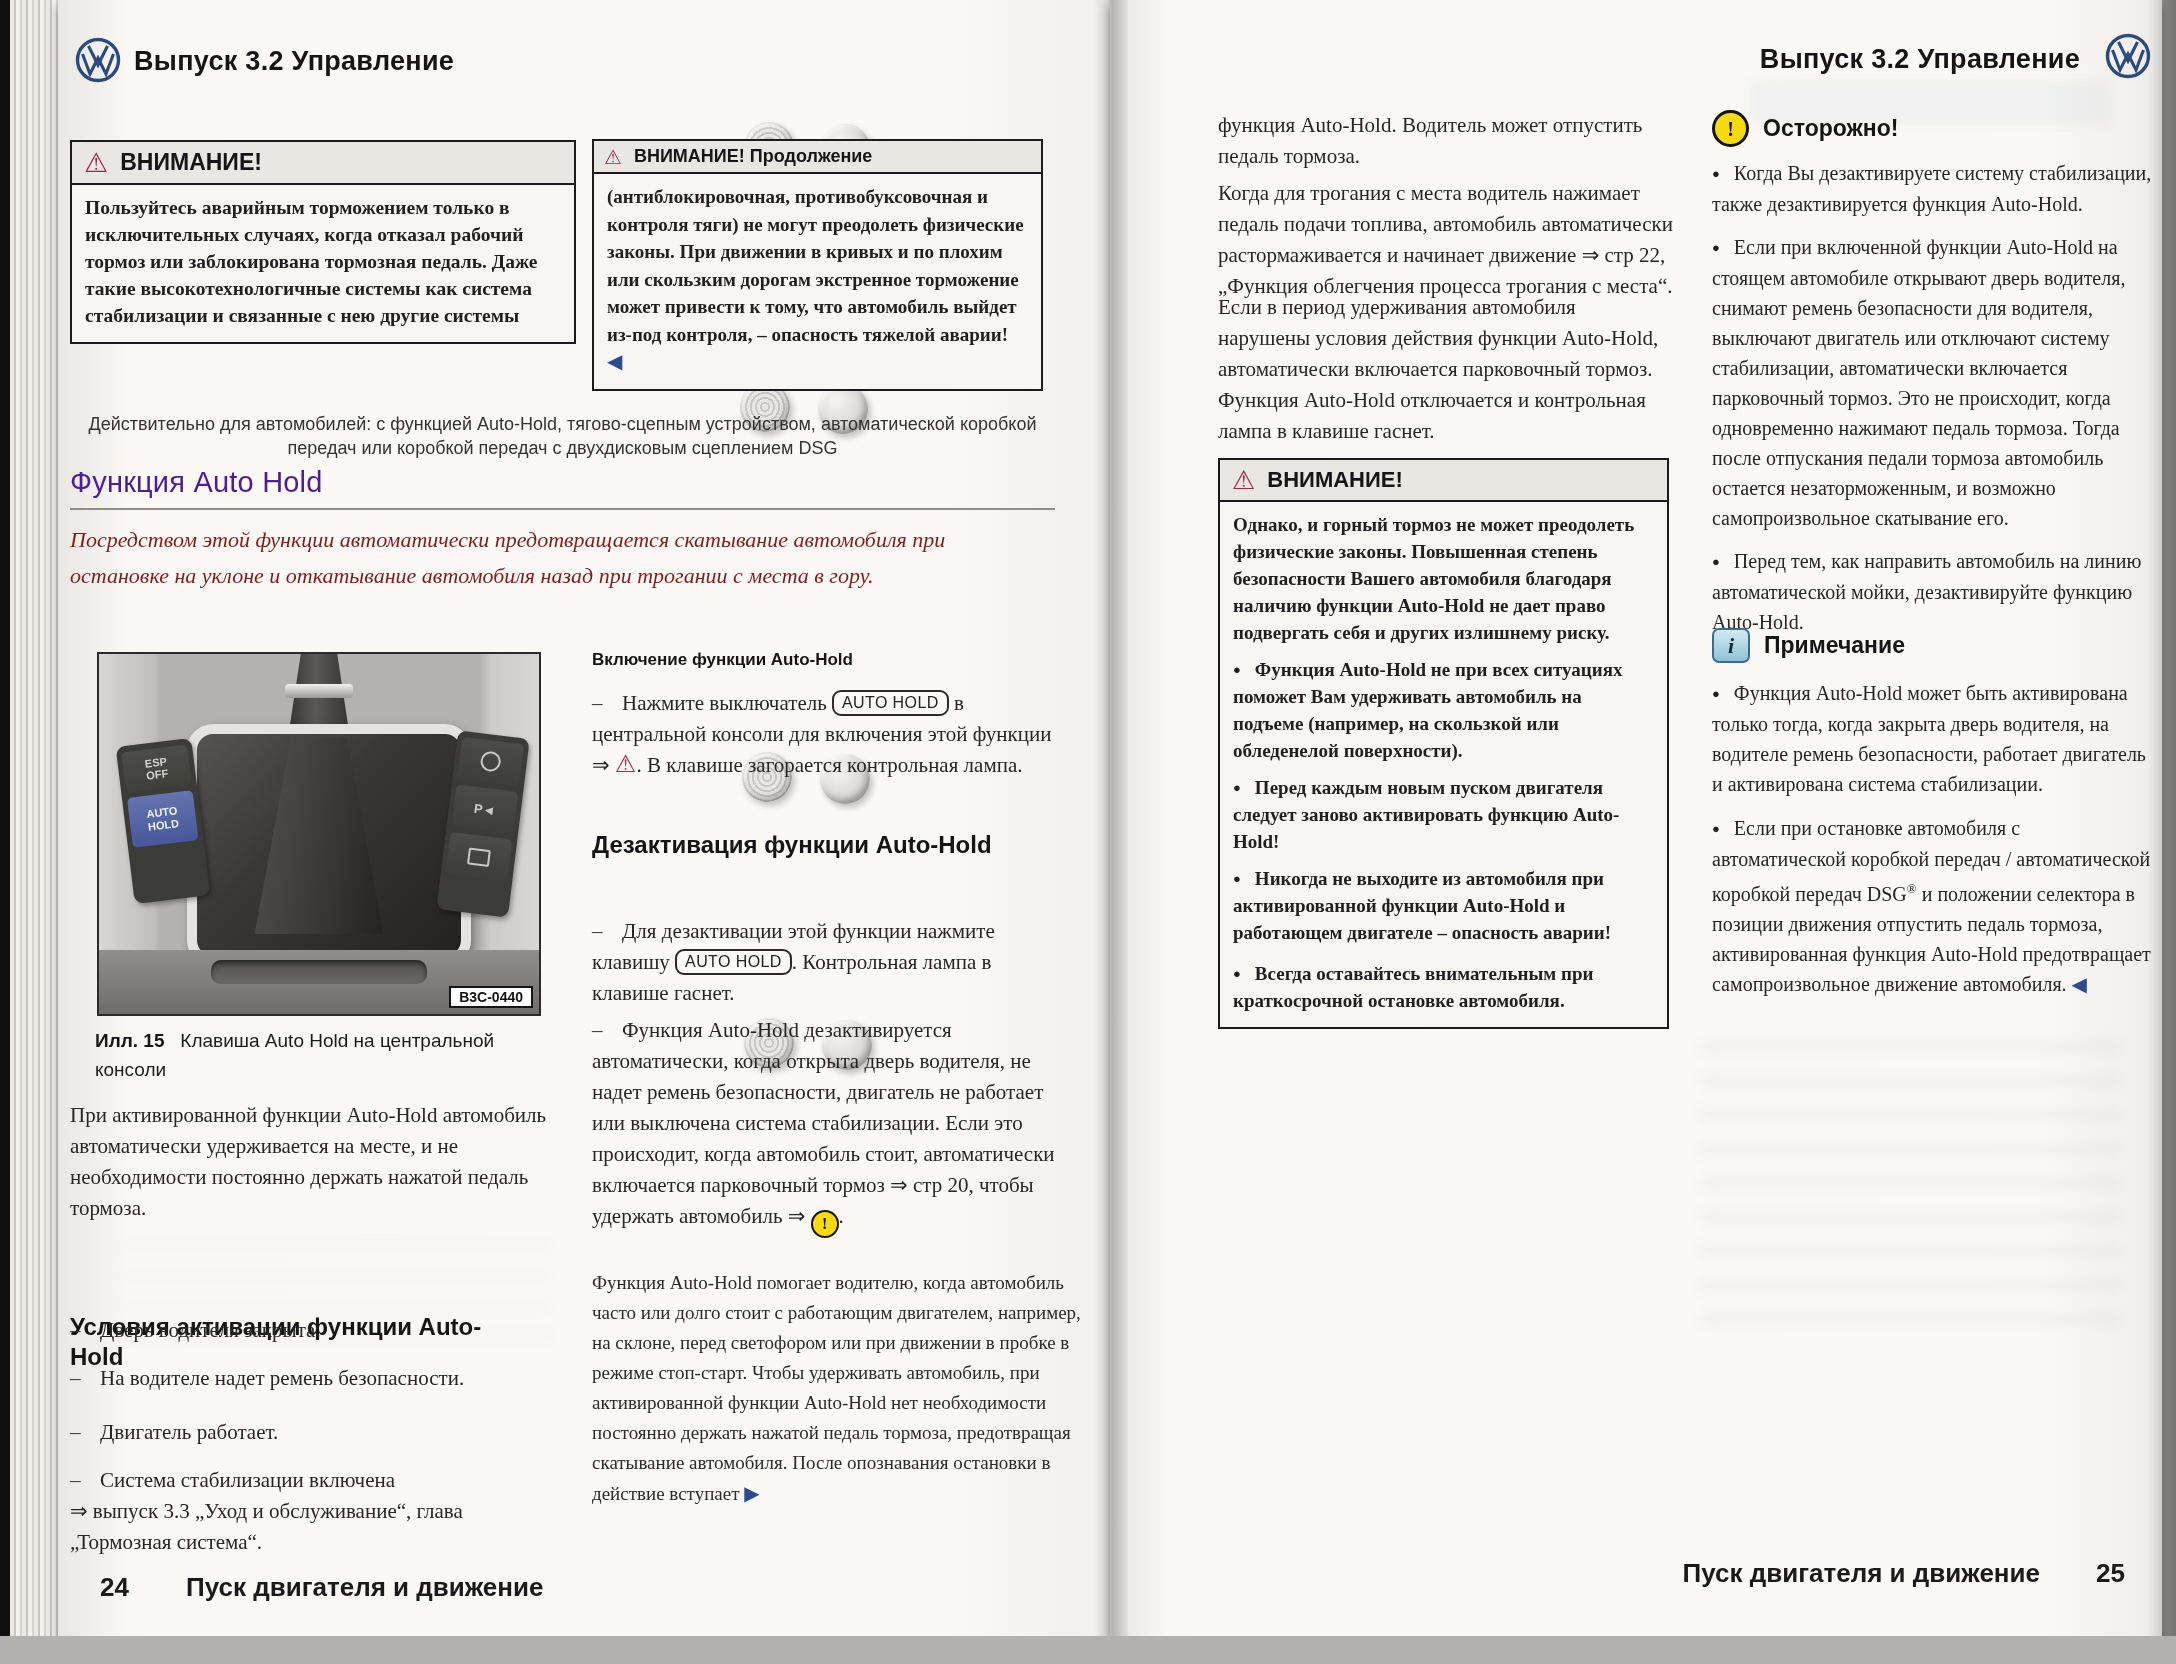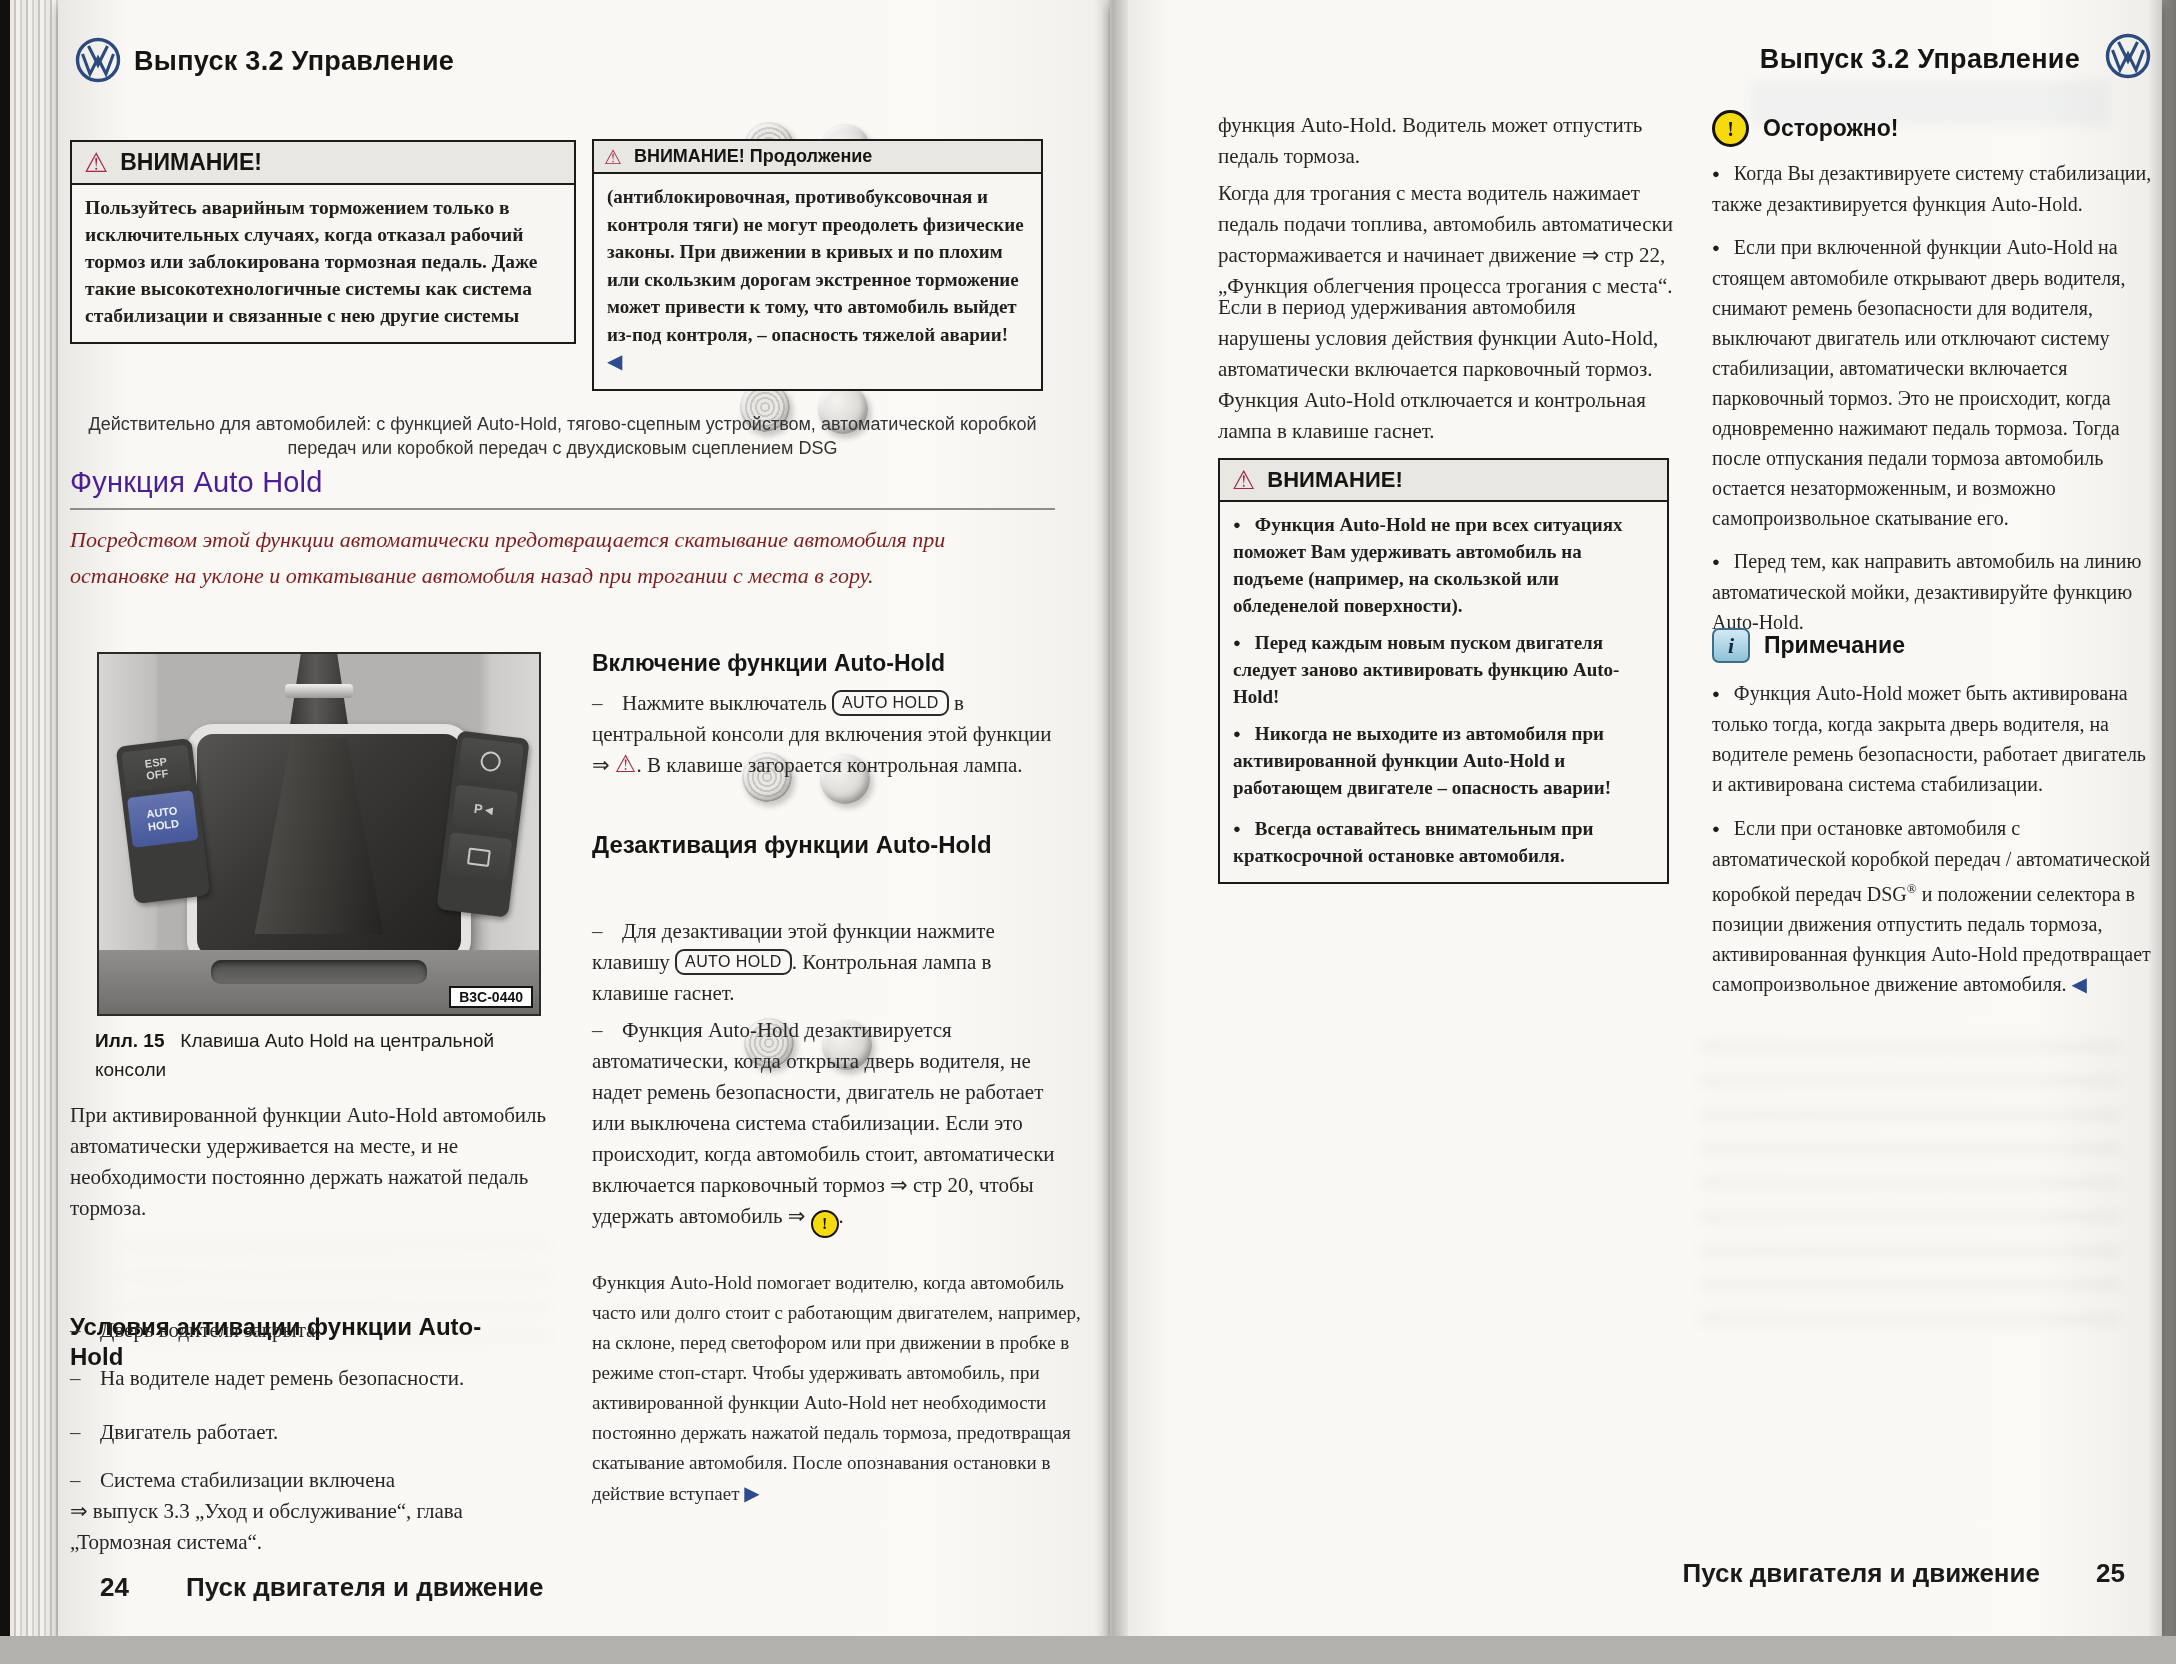--- a/index.html
+++ b/index.html
@@ -202,21 +202,21 @@
     </div>
     <div class="para">
       <span class="dash">–</span><span>Система стабилизации включена</span>
       <div>⇒ выпуск 3.3 „Уход и обслуживание“, глава „Тормозная система“.</div>
     </div>
   </div>
 
   <div class="abs footer" style="left:100px;top:1572px;">24</div>
   <div class="abs footer" style="left:186px;top:1572px;">Пуск двигателя и движение</div>
 
-  <div class="abs h-sans" style="left:592px;top:650px;font-size:23px;">Включение функции Auto-Hold</div>
+  <div class="abs h-sans" style="left:592px;top:650px;font-size:17px;">Включение функции Auto-Hold</div>
   <div class="abs para" style="left:592px;top:688px;width:478px;">
     <span class="dash">–</span><span>Нажмите выключатель</span>
     <span class="keycap">AUTO HOLD</span>
     <span>в центральной консоли для включения этой функции ⇒</span>
     <span class="tri" style="font-size:24px;">⚠</span><span>. В клавише загорается контрольная лампа.</span>
   </div>
 
   <div class="abs h-sans" style="left:592px;top:830px;width:400px;font-size:24px;line-height:30px;">Дезактивация функции Auto-Hold</div>
   <div class="abs para" style="left:592px;top:916px;width:478px;">
     <span class="dash">–</span><span>Для дезактивации этой функции нажмите клавишу</span>
@@ -245,20 +245,21 @@
   <div class="abs para" style="left:1218px;top:110px;width:452px;">функция Auto-Hold. Водитель может отпустить педаль тормоза.</div>
   <div class="abs para" style="left:1218px;top:178px;width:456px;">Когда для трогания с места водитель нажимает педаль подачи топлива, автомобиль автоматически растормаживается и начинает движение ⇒ стр 22, „Функция облегчения процесса трогания с места“.</div>
   <div class="abs para" style="left:1218px;top:292px;width:452px;">Если в период удерживания автомобиля нарушены условия действия функции Auto-Hold, автоматически включается парковочный тормоз. Функция Auto-Hold отключается и контрольная лампа в клавише гаснет.</div>
 
   <div class="abs wbox" style="left:1218px;top:458px;width:447px;">
     <div class="wbox-head">
       <span class="tri" style="font-size:26px;">⚠</span>
       <span class="h-sans" style="font-size:22px;">ВНИМАНИЕ!</span>
     </div>
     <div class="wbox-body" style="font-size:19px;line-height:27px;">
+      <div style="margin-bottom:10px;">Однако, и горный тормоз не может преодолеть физические законы. Повышенная степень безопасности Вашего автомобиля благодаря наличию функции Auto-Hold не дает право подвергать себя и других излишнему риску.</div>
       <div style="margin-bottom:10px;">
         <span class="blt">●</span><span>Функция Auto-Hold не при всех ситуациях поможет Вам удерживать автомобиль на подъеме (например, на скользкой или обледенелой поверхности).</span>
       </div>
       <div style="margin-bottom:10px;">
         <span class="blt">●</span><span>Перед каждым новым пуском двигателя следует заново активировать функцию Auto-Hold!</span>
       </div>
       <div style="margin-bottom:14px;">
         <span class="blt">●</span><span>Никогда не выходите из автомобиля при активированной функции Auto-Hold и работающем двигателе – опасность аварии!</span>
       </div>
       <div>

